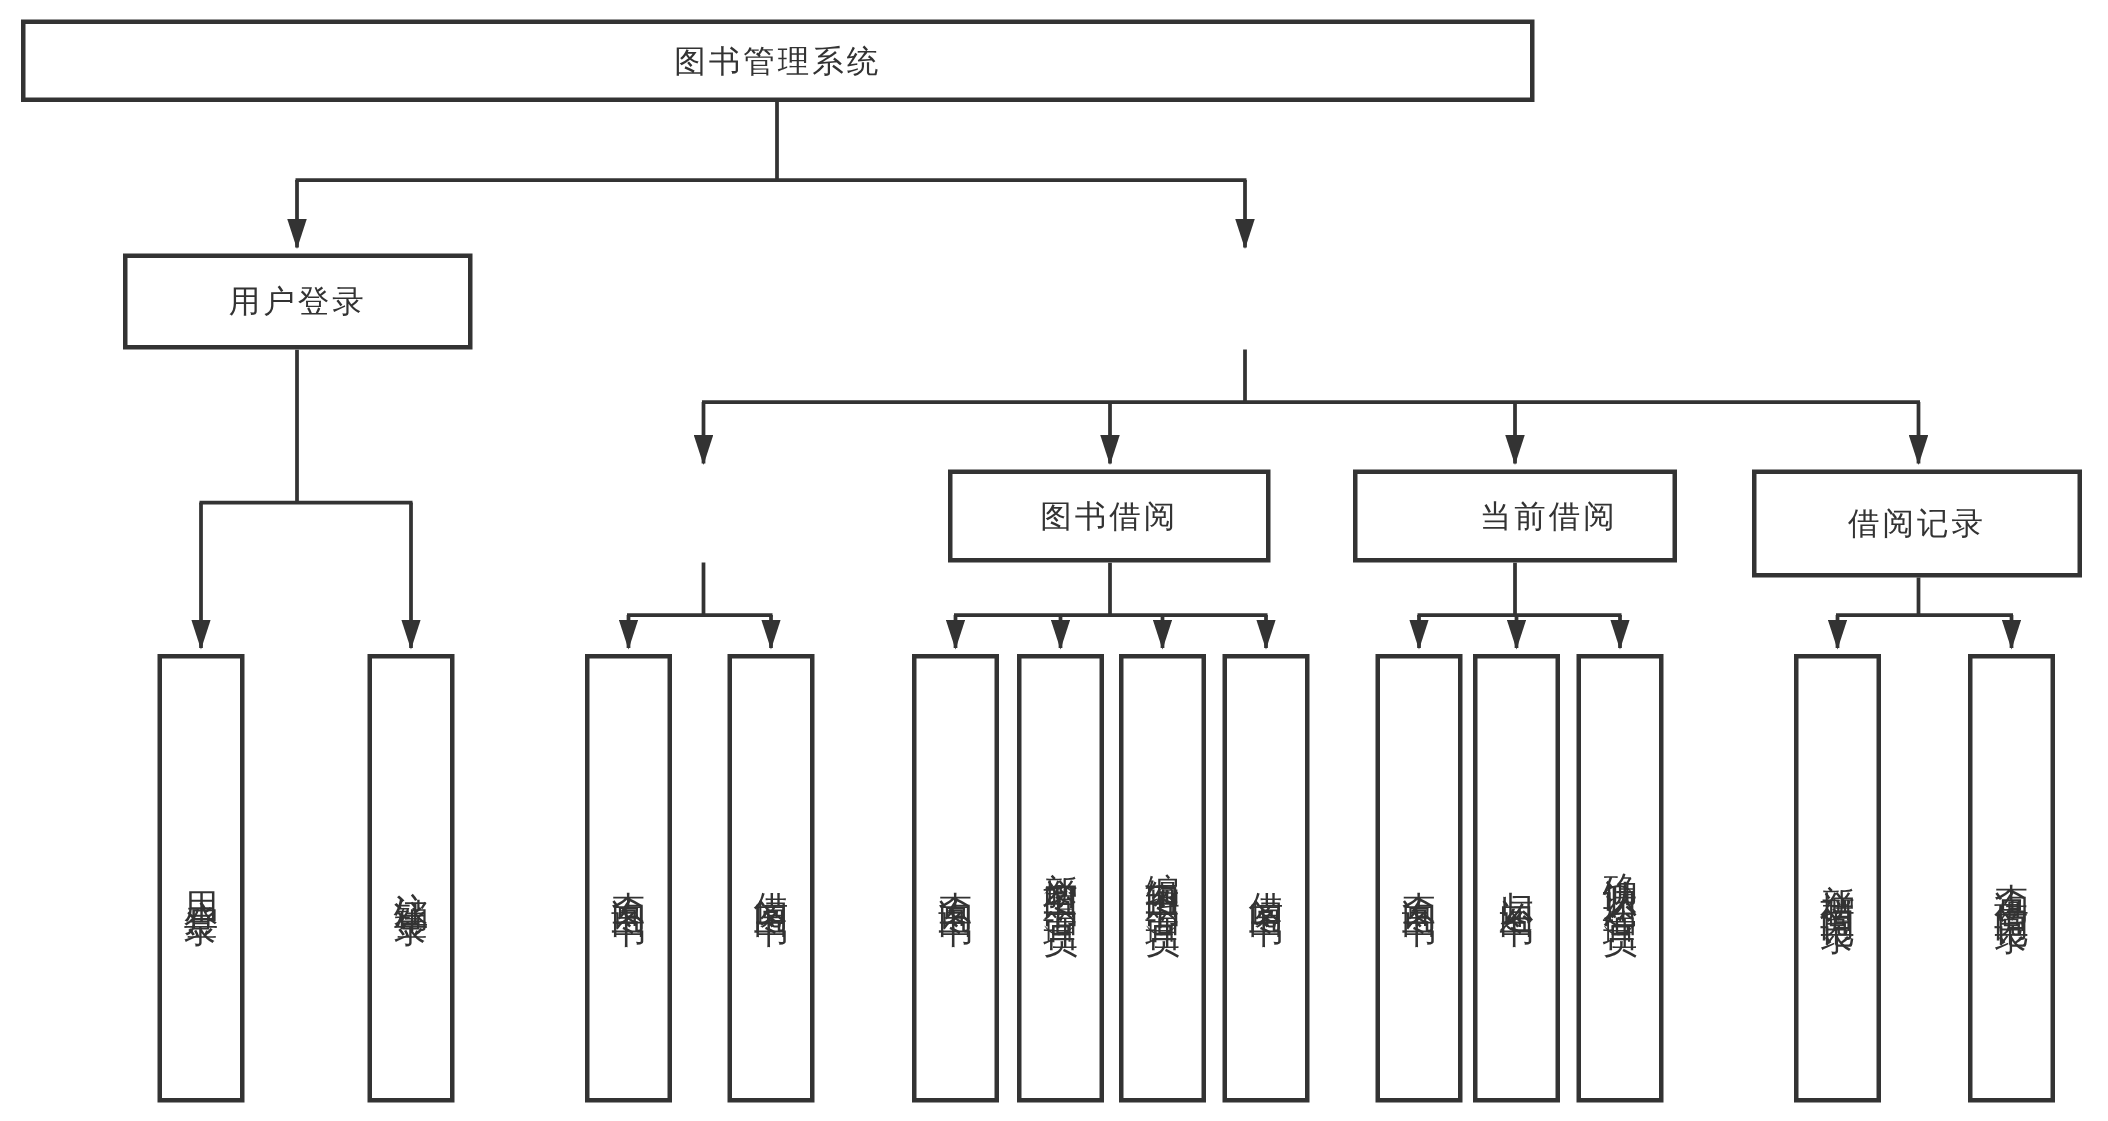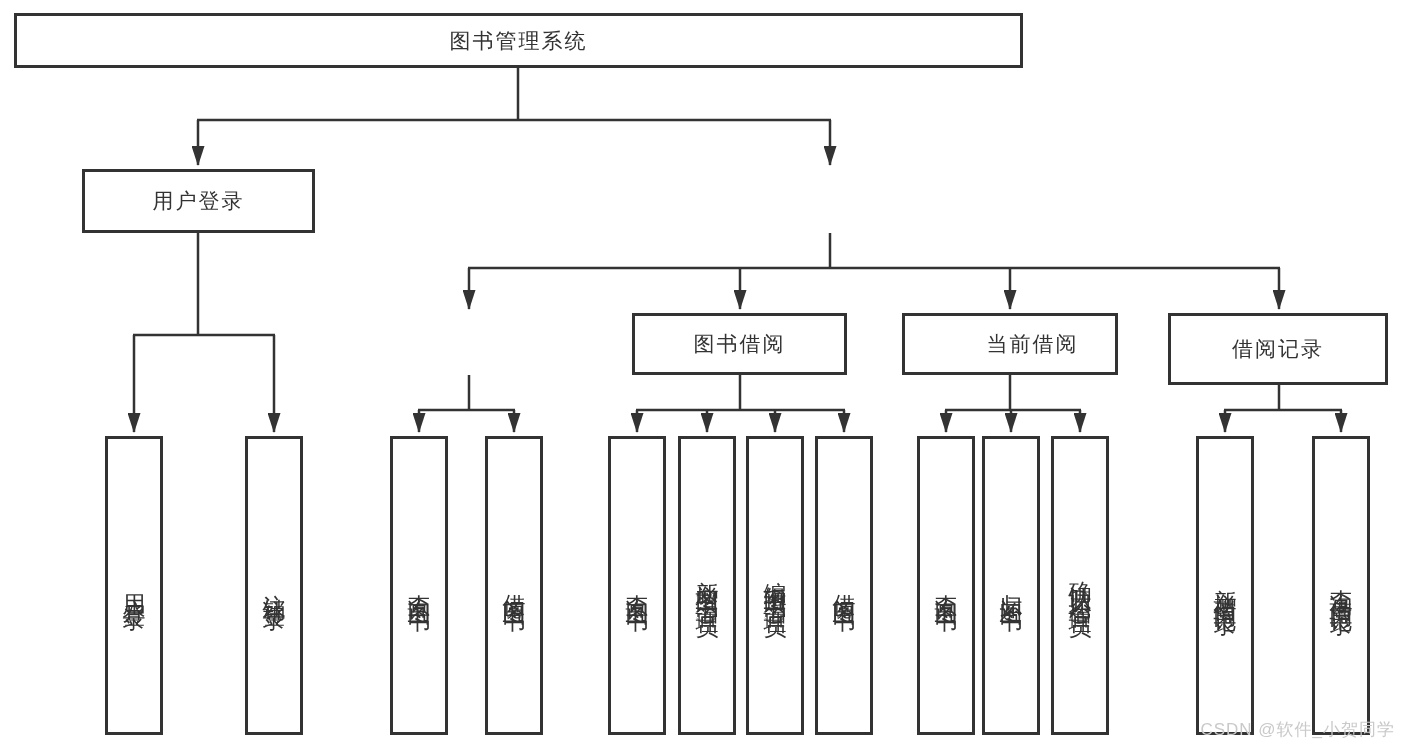--- a/index.html
+++ b/index.html
@@ -147,15 +147,14 @@
     <span class="vtext">确认归还（管理员）</span>
   </div>
 
   <div class="node vbox" style="left:1196px; top:436px; width:58px; height:299px;">
     <span class="vtext">新增借阅记录</span>
   </div>
   <div class="node vbox" style="left:1312px; top:436px; width:58px; height:299px;">
     <span class="vtext">查询借阅记录</span>
   </div>
 
-  <div id="watermark">CSDN @软件_小贺同学</div>
 
 </div>
 
 </body></html>

